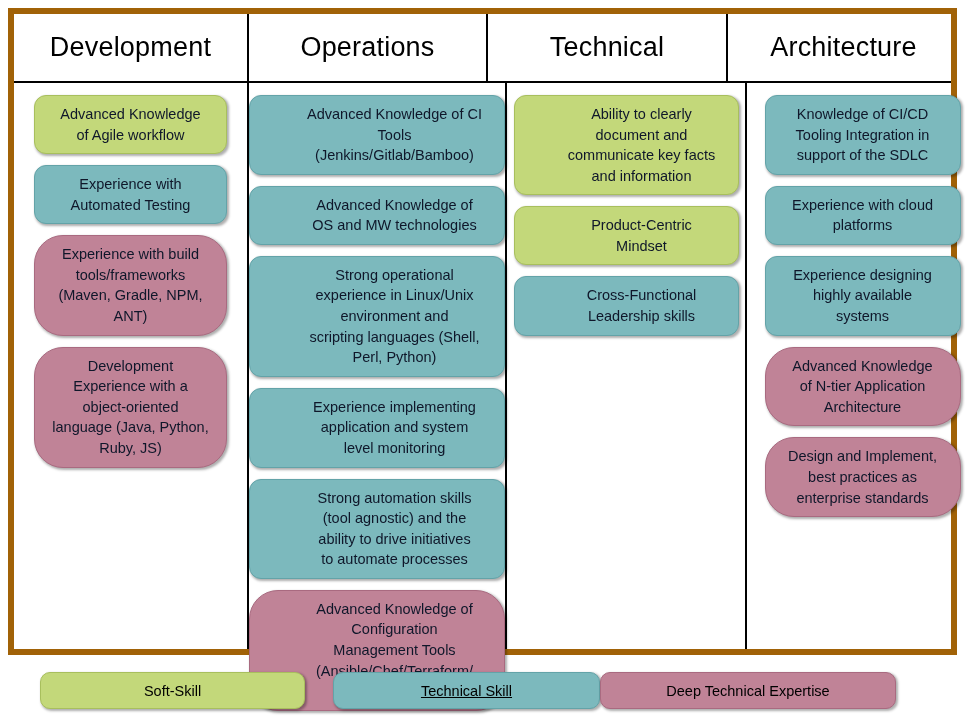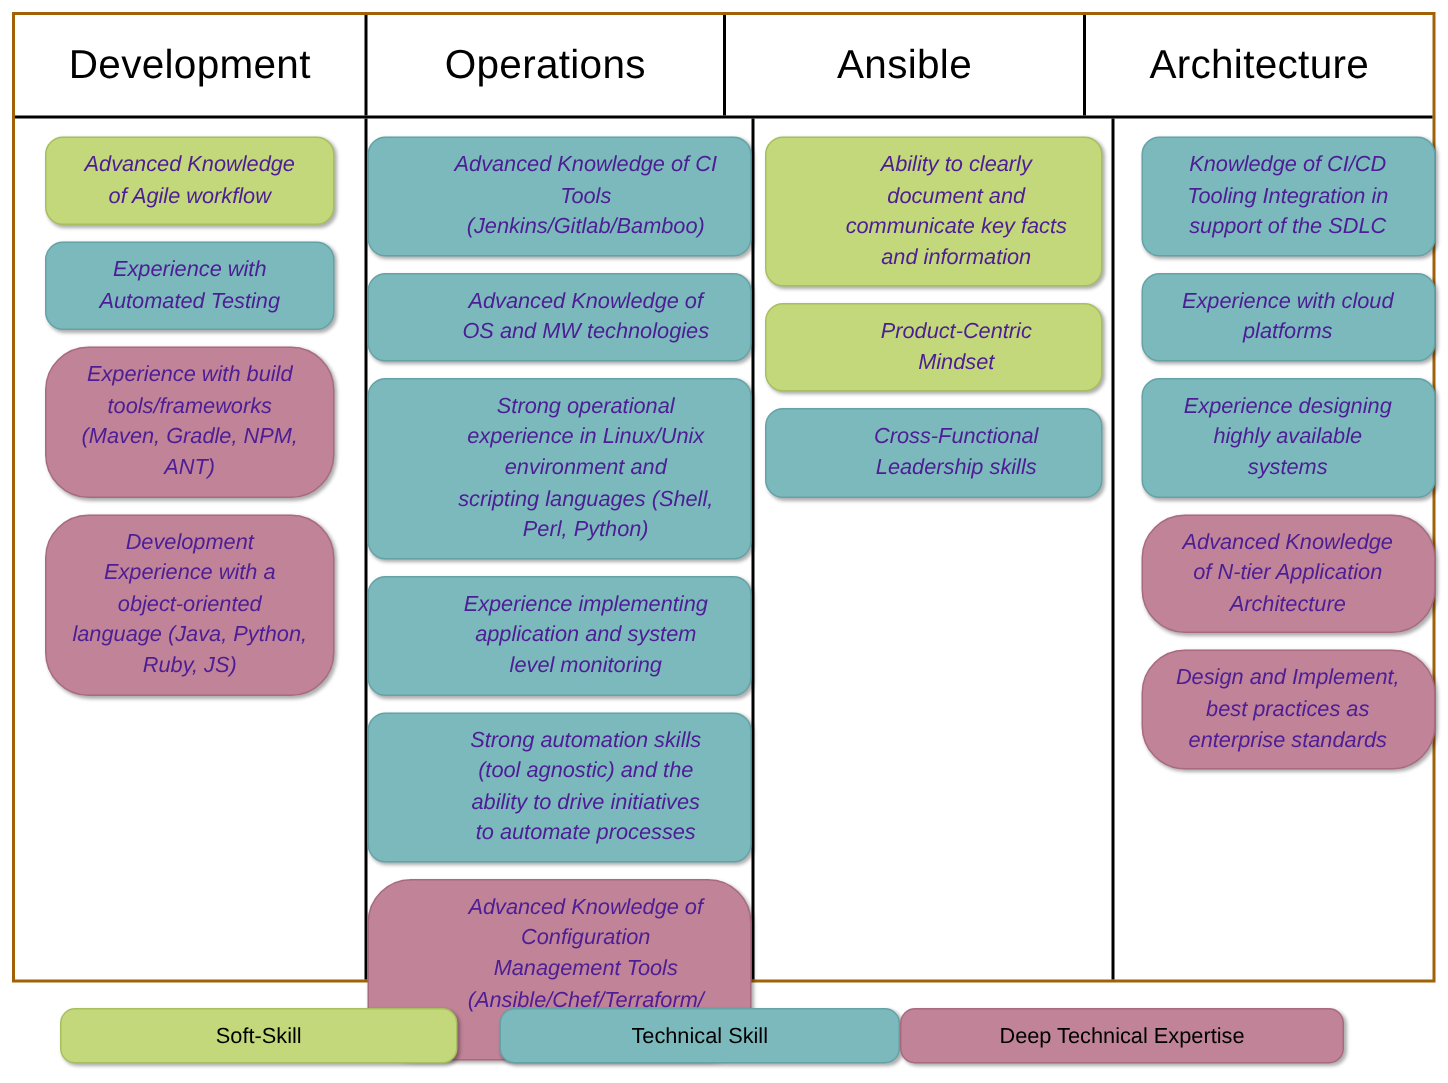--- a/index.html
+++ b/index.html
@@ -21,21 +21,21 @@
   }
 
   
   .matrix {
     position: absolute;
     left: 8px;
     top: 8px;
     width: 949px;
     height: 647px;
     box-sizing: border-box;
-    border: 2px solid #a16207;
+    border: 6px solid #a16207;
     display: flex;
     flex-direction: column;
     background: #ffffff;
   }
   .header-row {
     display: flex;
     height: 67px;
     flex: 0 0 67px;
     border-bottom: 2px solid #000000;
   }
@@ -78,27 +78,26 @@
   
   .card {
     box-sizing: border-box;
     border-radius: 12px;
     margin-bottom: 11px;
     padding: 8px 9px;
     display: flex;
     align-items: center;
     justify-content: center;
     text-align: center;
-    color: #4c1d95;
+    color: #0f172a;
     font-size: 14.5px;
     line-height: 1.42;
     border: 1px solid rgba(0,0,0,0.18);
     box-shadow: 1.5px 1.5px 2.5px rgba(0,0,0,0.32);
     white-space: pre-line;
-    font-style: italic;
   }
   .card.soft      { background: #c3d87a; border-color: #a8bf5d; }
   .card.technical { background: #7cb9bd; border-color: #63a3a8; }
   .card.deep      { background: #c08397; border-color: #a96a80; border-radius: 29px; }
 
   .col-0 .card { width: 193px; }
   .col-1 .card { width: 256px; padding-left: 44px; }
   .col-2 .card { width: 225px; padding-left: 40px; }
   .col-3 .card { width: 196px; }
 
@@ -118,38 +117,38 @@
     border-radius: 10px;
     display: flex;
     align-items: center;
     justify-content: center;
     color: #000000;
     font-size: 14.5px;
     border: 1px solid rgba(0,0,0,0.18);
     box-shadow: 1.5px 1.5px 2.5px rgba(0,0,0,0.32);
   }
   .legend-item.soft      { background: #c3d87a; border-color: #a8bf5d; left: 32px;  width: 265px; }
-  .legend-item.technical { background: #7cb9bd; border-color: #63a3a8; left: 325px; width: 267px; }
+  .legend-item.technical { background: #7cb9bd; border-color: #63a3a8; left: 325px; width: 267px; text-decoration: underline; }
   .legend-item.deep      { background: #c08397; border-color: #a96a80; left: 592px; width: 296px; }
 </style>
 </head>
 <body>
 
 <div id="root">
 
   <div class="matrix">
     <div class="header-row" id="header-row">
         <div class="header-cell col-0">
           <span class="htxt">Development</span>
         </div>
         <div class="header-cell col-1">
           <span class="htxt">Operations</span>
         </div>
         <div class="header-cell col-2">
-          <span class="htxt">Ansible</span>
+          <span class="htxt">Technical</span>
         </div>
         <div class="header-cell col-3">
           <span class="htxt">Architecture</span>
         </div>
       </div>
     <div class="body-row" id="body-row">
         <div class="body-cell col-0">
           <div class="card soft">Advanced Knowledge
 of Agile workflow</div>
           <div class="card technical">Experience with

